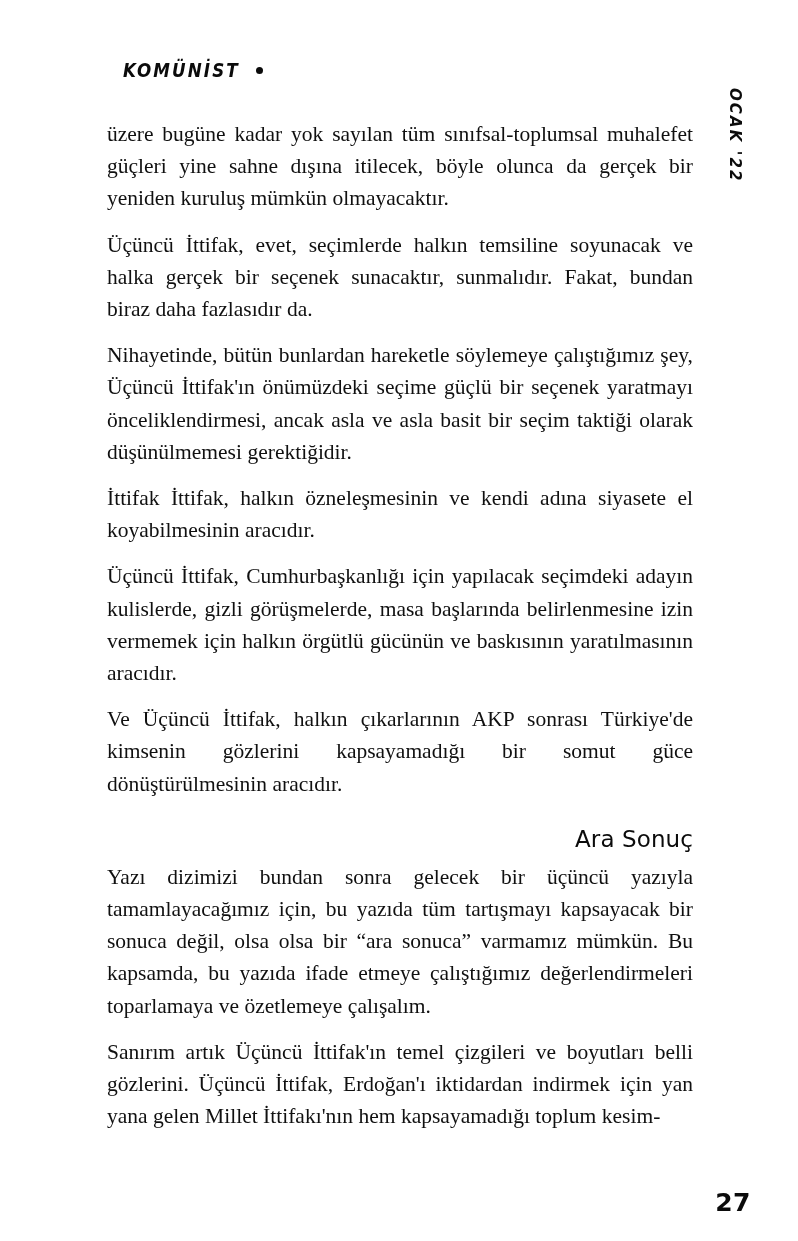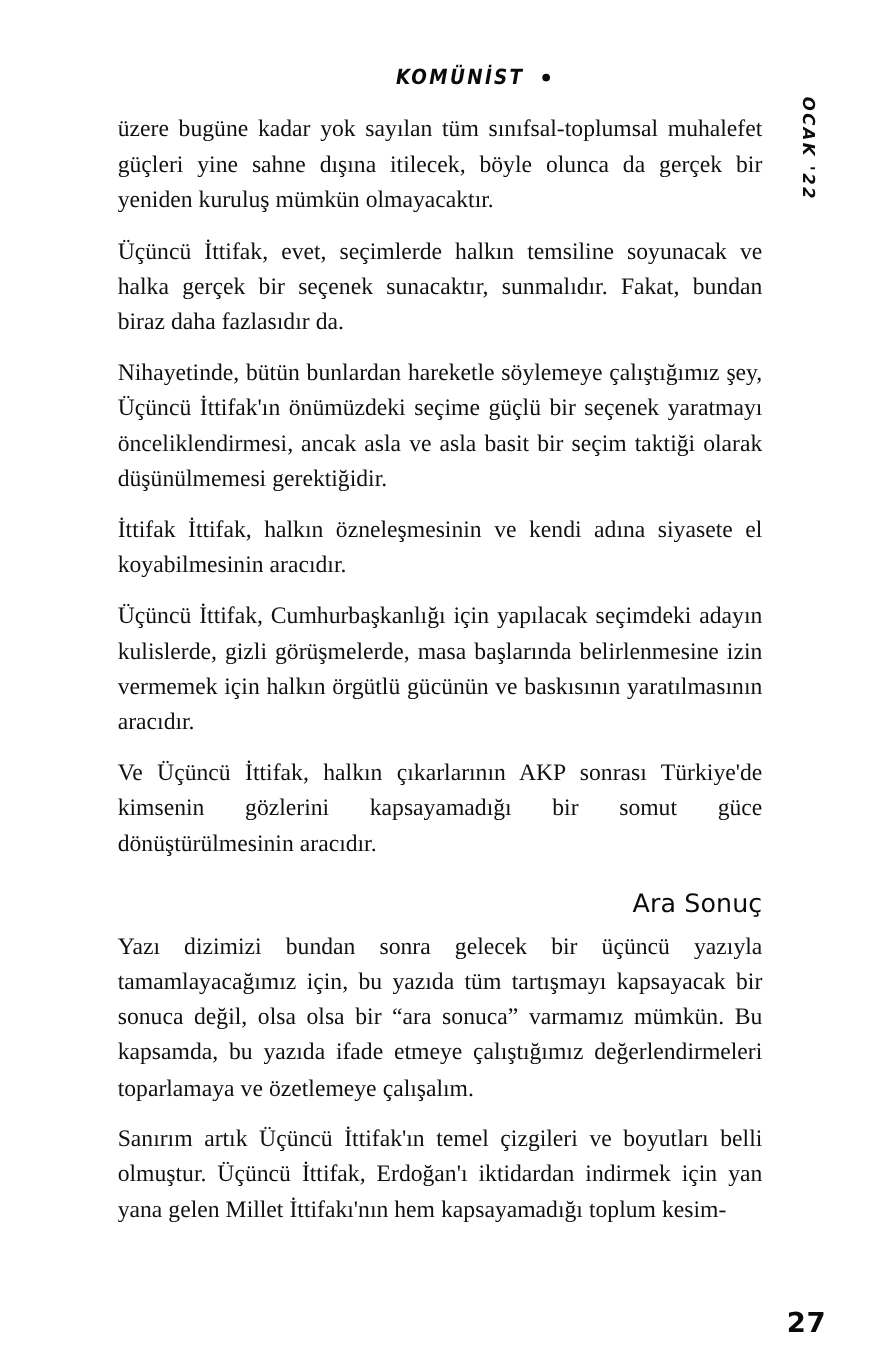--- a/index.html
+++ b/index.html
@@ -18,21 +18,21 @@
   }
 
   
   .running-head {
     position: absolute;
     top: 53px;
     left: 107px;
     right: 60px;
     height: 34px;
     display: flex;
-    justify-content: center;
+    justify-content: flex-start;
     align-items: center;
     gap: 14px;
   }
   .pub-title {
     font-family: "DejaVu Sans", "Liberation Sans", sans-serif;
     font-weight: 700;
     font-style: italic;
     font-size: 19px;
     letter-spacing: 2.4px;
     color: #0b0b0b;
@@ -67,21 +67,21 @@
     font-style: italic;
     font-size: 15px;
     letter-spacing: 2.1px;
     color: #0b0b0b;
     white-space: nowrap;
   }
 
   
   .text-column {
     position: absolute;
-    top: 101px;
+    top: 118px;
     left: 107px;
     width: 586px;
   }
   p.body-par {
     margin: 0 0 14px 0;
     font-size: 21.5px;
     line-height: 32.2px;
     text-align: justify;
     text-justify: inter-word;
     hyphens: none;
@@ -131,18 +131,18 @@
     <p class="body-par">üzere bugüne kadar yok sayılan tüm sınıfsal-toplumsal muhalefet güçleri yine sahne dışına itilecek, böyle olunca da gerçek bir yeniden kuruluş mümkün olmayacaktır.</p>
     <p class="body-par">Üçüncü İttifak, evet, seçimlerde halkın temsiline soyunacak ve halka gerçek bir seçenek sunacaktır, sunmalıdır. Fakat, bundan biraz daha fazlasıdır da.</p>
     <p class="body-par">Nihayetinde, bütün bunlardan hareketle söylemeye çalıştığımız şey, Üçüncü İttifak'ın önümüzdeki seçime güçlü bir seçenek yaratmayı önceliklendirmesi, ancak asla ve asla basit bir seçim taktiği olarak düşünülmemesi gerektiğidir.</p>
     <p class="body-par">İttifak İttifak, halkın özneleşmesinin ve kendi adına siyasete el koyabilmesinin aracıdır.</p>
     <p class="body-par">Üçüncü İttifak, Cumhurbaşkanlığı için yapılacak seçimdeki adayın kulislerde, gizli görüşmelerde, masa başlarında belirlenmesine izin vermemek için halkın örgütlü gücünün ve baskısının yaratılmasının aracıdır.</p>
     <p class="body-par">Ve Üçüncü İttifak, halkın çıkarlarının AKP sonrası Türkiye'de kimsenin gözlerini kapsayamadığı bir somut güce dönüştürülmesinin aracıdır.</p>
 
     <h2 class="section-heading">Ara Sonuç</h2>
 
     <p class="body-par">Yazı dizimizi bundan sonra gelecek bir üçüncü yazıyla tamamlayacağımız için, bu yazıda tüm tartışmayı kapsayacak bir sonuca değil, olsa olsa bir “ara sonuca” varmamız mümkün. Bu kapsamda, bu yazıda ifade etmeye çalıştığımız değerlendirmeleri toparlamaya ve özetlemeye çalışalım.</p>
-    <p class="body-par">Sanırım artık Üçüncü İttifak'ın temel çizgileri ve boyutları belli olmuştur. Üçüncü İttifak, Erdoğan'ı iktidardan indirmek için yan yana gelen Millet İttifakı'nın hem kapsayamadığı toplum kesim-</p>
+    <p class="body-par">Sanırım artık Üçüncü İttifak'ın temel çizgileri ve boyutları belli gözlerini. Üçüncü İttifak, Erdoğan'ı iktidardan indirmek için yan yana gelen Millet İttifakı'nın hem kapsayamadığı toplum kesim-</p>
   </div>
 
   <div class="folio">27</div>
 
 </div>
 
 </body></html>

